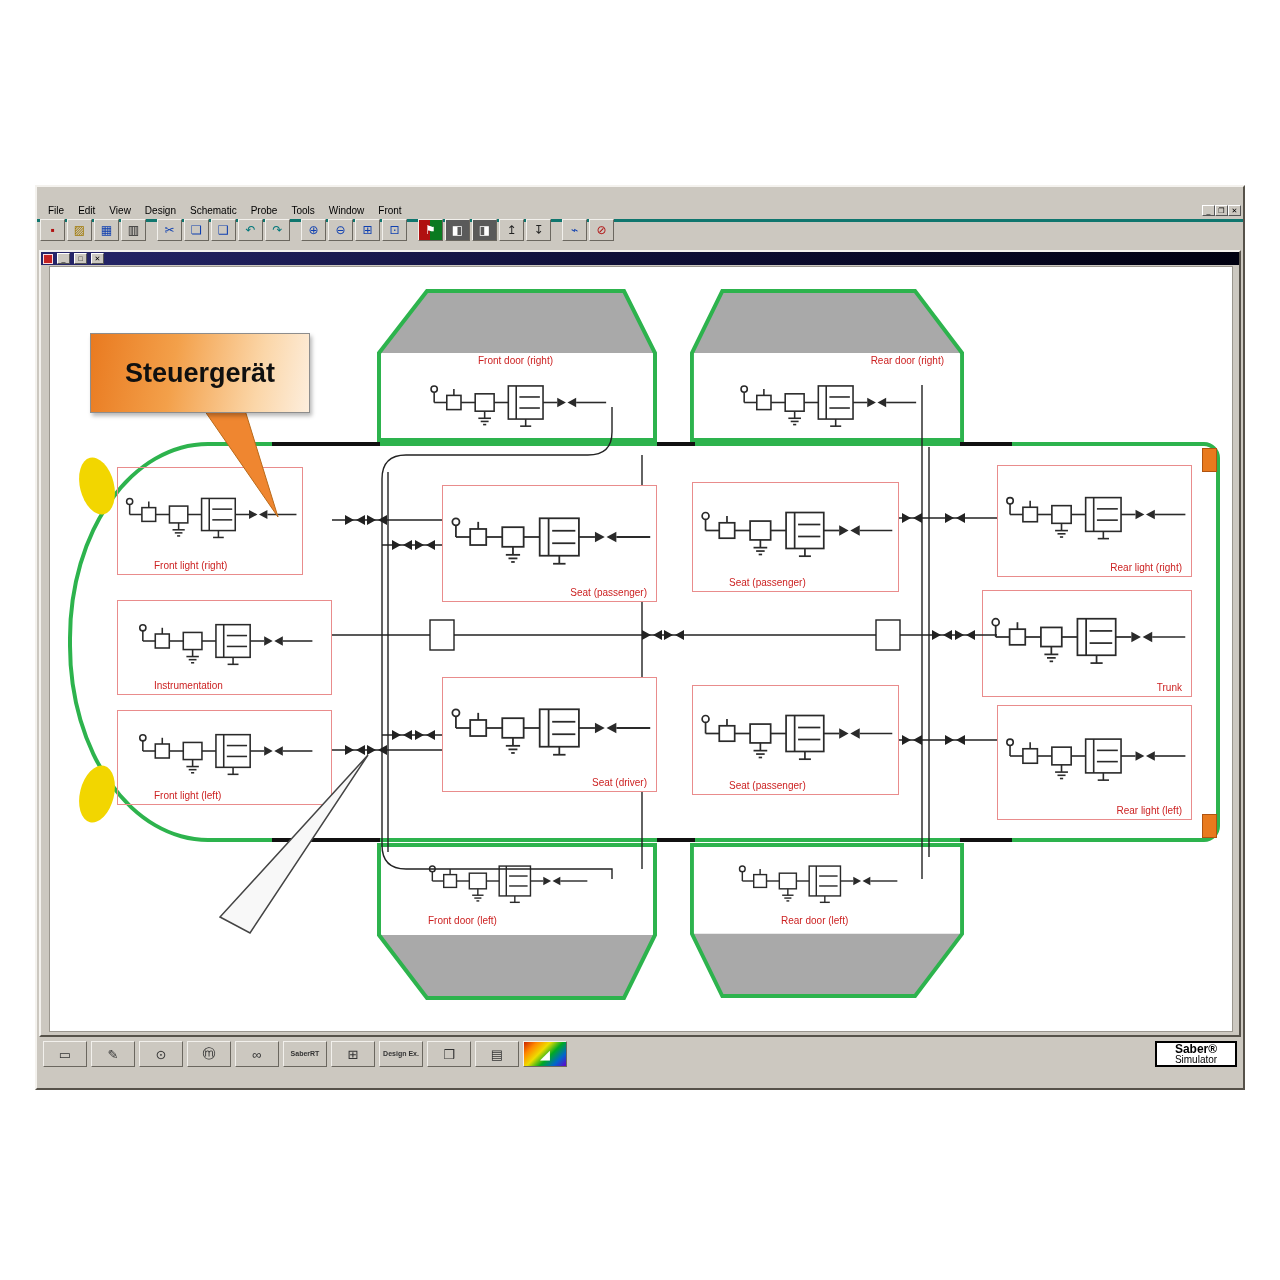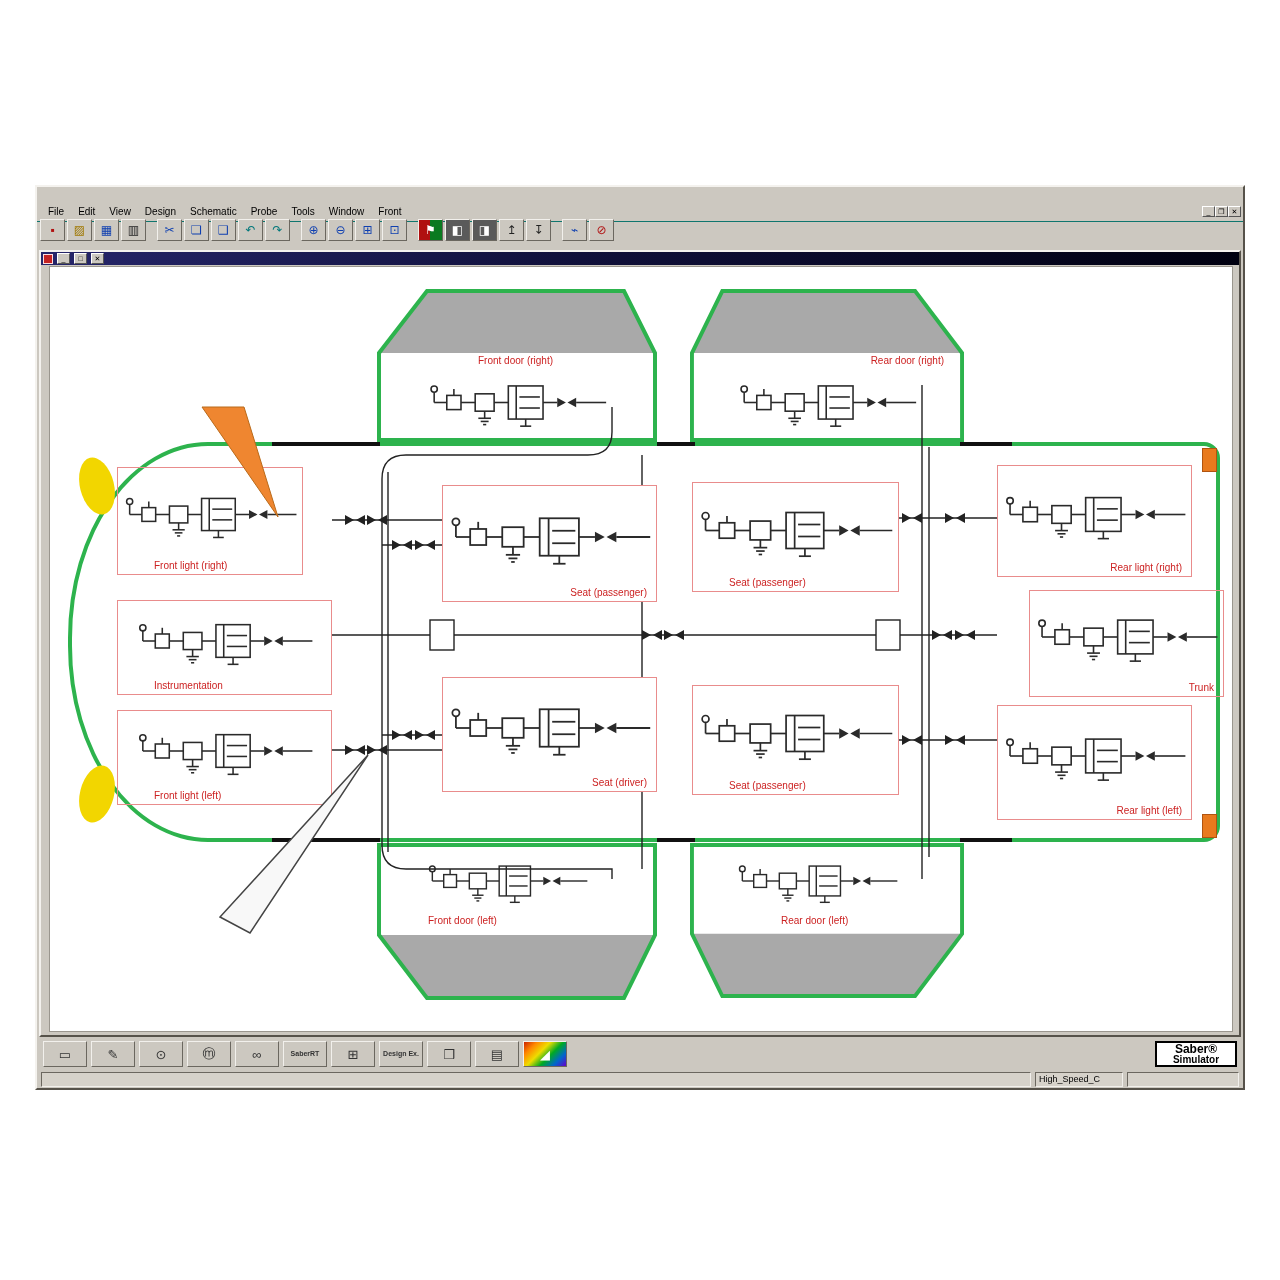--- a/index.html
+++ b/index.html
@@ -10,21 +10,21 @@
 
   
   .titlebar { position:absolute; left:0; top:0; right:0; height:14px;
               background:linear-gradient(90deg,#26266a 0%,#10103a 45%,#000010 100%);
               display:flex; align-items:center; gap:4px; padding:0 2px; }
   .titlebar .ttl { color:#fff; font-size:9px; flex:1; white-space:nowrap; overflow:hidden; }
   .appicon { width:10px; height:10px; background:#c42222; border:1px solid #ffdddd; flex:0 0 auto; }
   .winbtn { width:13px; height:11px; background:#ccc8c0; border:1px solid;
             border-color:#fff #555 #555 #fff; font-size:7px; line-height:9px; text-align:center; color:#000; }
   .menubar { position:absolute; left:0; top:14px; right:0; height:21px; display:flex;
-             align-items:center; padding:0 2px 0 4px; border-bottom:1px solid #0f766e; }
+             align-items:center; padding:0 2px 0 4px; border-bottom:3px solid #0f766e; }
   .menu-item { font-size:10px; padding:0 7px; color:#000; }
   .menubar .spacer { flex:1; }
   .toolbar { position:absolute; left:0; top:29px; right:0; height:27px; display:flex;
              align-items:center; gap:2px; padding:0 3px; }
   .tbtn { width:25px; height:22px; background:#ccc8c0; border:1px solid;
           border-color:#f2f0ec #6b675f #6b675f #f2f0ec; display:flex; align-items:center;
           justify-content:center; font-size:12px; color:#222; }
   .sep { width:7px; height:22px; }
   .c-red{color:#b01010} .c-blue{color:#1040b0} .c-teal{color:#00777a}
   .c-yellow{color:#a07800}
@@ -75,21 +75,21 @@
   .bottombar { position:absolute; left:2px; right:2px; top:852px; height:30px; display:flex;
                align-items:center; gap:4px; padding:0 4px; }
   .bbtn { width:44px; height:26px; background:#ccc8c0; border:1px solid;
           border-color:#f2f0ec #6b675f #6b675f #f2f0ec; display:flex; align-items:center;
           justify-content:center; font-size:13px; color:#333; }
   .bbtn-text { font-size:7px; font-weight:bold; text-align:center; line-height:1.1; }
   .bbtn-rainbow { background:linear-gradient(135deg,#cc2200,#ff8800,#eedd00,#00aa22,#0066cc,#6600cc); color:#fff; }
   .sim-logo { margin-left:auto; width:82px; height:26px; background:#fff; border:2px solid #000;
               display:flex; flex-direction:column; align-items:center; justify-content:center; }
   .sim-logo .l1 { font-size:12px; font-weight:bold; line-height:1; }
-  .sim-logo .l2 { font-size:10px; font-weight:bold; line-height:1; }
+  .sim-logo .l2 { font-size:10px; font-weight:normal; line-height:1; }
   .statusbar { position:absolute; left:2px; right:2px; top:884px; height:17px; display:flex;
                gap:4px; align-items:center; padding:0 2px; }
   .spanel { height:15px; border:1px solid; border-color:#6b675f #f2f0ec #f2f0ec #6b675f;
             background:#d6d2ca; font-size:9px; padding:1px 3px; white-space:nowrap; overflow:hidden; }
   .spanel.grow { flex:1; } .spanel.doc { width:88px; } .spanel.end { width:112px; }
 </style>
 </head>
 <body>
 
 <div class="app">
@@ -533,21 +533,21 @@
       <line x1="126" y1="66" x2="126" y2="75"></line>
       <line x1="119" y1="75" x2="133" y2="75"></line>
       <line x1="148" y1="45" x2="166" y2="45"></line>
       <line x1="190" y1="45" x2="228" y2="45"></line>
     </g>
     <path d="M166,39 L177,45 L166,51 Z M190,39 L179,45 L190,51 Z" fill="#2a2a2a"></path>
   </svg>
 </div>
         <div class="lbl lbl-br">Rear light (right)</div>
       </div>
-      <div class="module" style="left:979px;top:323px;width:195px;height:107px">
+      <div class="module" style="left:932px;top:323px;width:210px;height:107px">
         <div class="ckt-slot">
   <svg viewBox="0 0 230 90" preserveAspectRatio="xMidYMid meet">
     <g fill="none" stroke="#2a2a2a" stroke-width="2">
       <circle cx="10" cy="28" r="4"></circle>
       <line x1="10" y1="32" x2="10" y2="45"></line>
       <line x1="10" y1="45" x2="26" y2="45"></line>
       <rect x="26" y="36" width="18" height="18" fill="#fff"></rect>
       <line x1="35" y1="36" x2="35" y2="28"></line>
       <line x1="44" y1="45" x2="62" y2="45"></line>
       <rect x="62" y="34" width="24" height="22" fill="#fff"></rect>
@@ -644,20 +644,23 @@
           M895,246 L904,251 L895,256 Z M915,246 L906,251 L915,256 Z
           M852,468 L861,473 L852,478 Z M872,468 L863,473 L872,478 Z
           M895,468 L904,473 L895,478 Z M915,468 L906,473 L915,478 Z"></path>
       </svg>
 
       <svg class="wedges" viewBox="0 0 1184 766">
         <polygon points="152,140 194,140 228,250" fill="#ef8630" stroke="#b96a1a" stroke-width="1"></polygon>
         <polygon points="170,650 200,666 318,488" fill="#f8f8f8" stroke="#444" stroke-width="1.5"></polygon>
       </svg>
 
+      <div class="callout" id="callout-steuergeraet">
+        <span>Steuergerät</span>
+      </div>
 
     </div>
   </div>
 
   <div class="bottombar">
     <span class="bbtn">▭</span>
     <span class="bbtn c-yellow">✎</span>
     <span class="bbtn c-teal">⊙</span>
     <span class="bbtn c-blue">ⓜ</span>
     <span class="bbtn">∞</span>
@@ -666,19 +669,14 @@
     <span class="bbtn bbtn-text">Design Ex.</span>
     <span class="bbtn">❒</span>
     <span class="bbtn c-blue">▤</span>
     <span class="bbtn bbtn-rainbow">◢</span>
     <span class="sim-logo">
       <span class="l1">Saber®</span>
       <span class="l2">Simulator</span>
     </span>
   </div>
 
-  <div class="statusbar">
-    <span class="spanel grow"></span>
-    <span class="spanel doc">High_Speed_C</span>
-    <span class="spanel end"></span>
-  </div>
 
 </div>
 
 </body></html>

